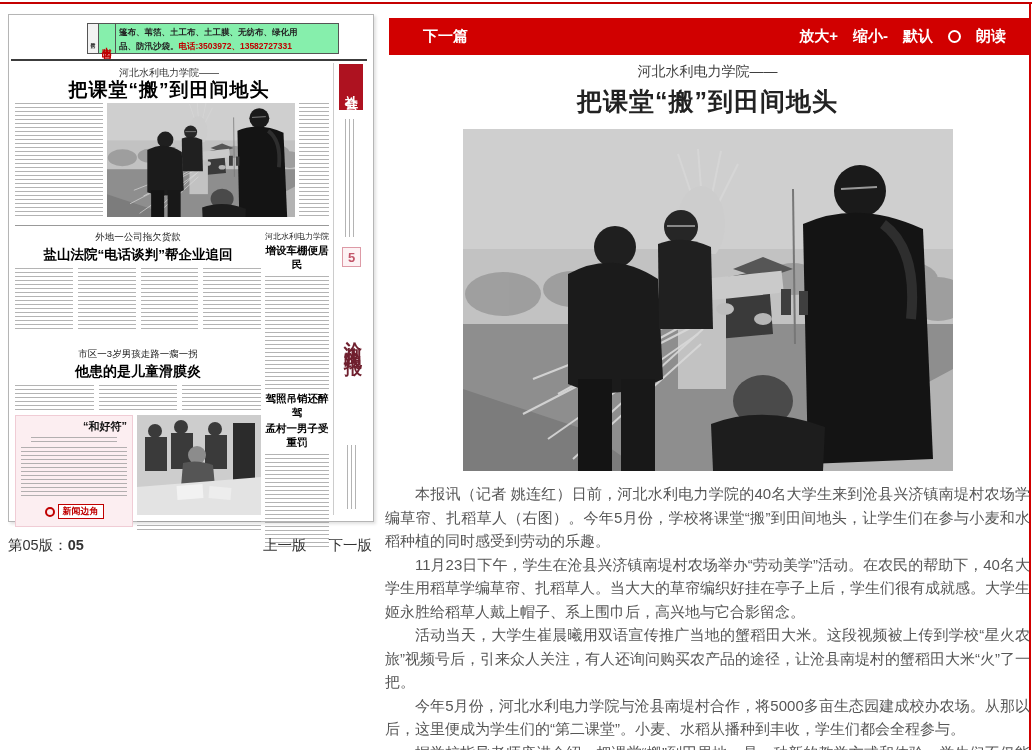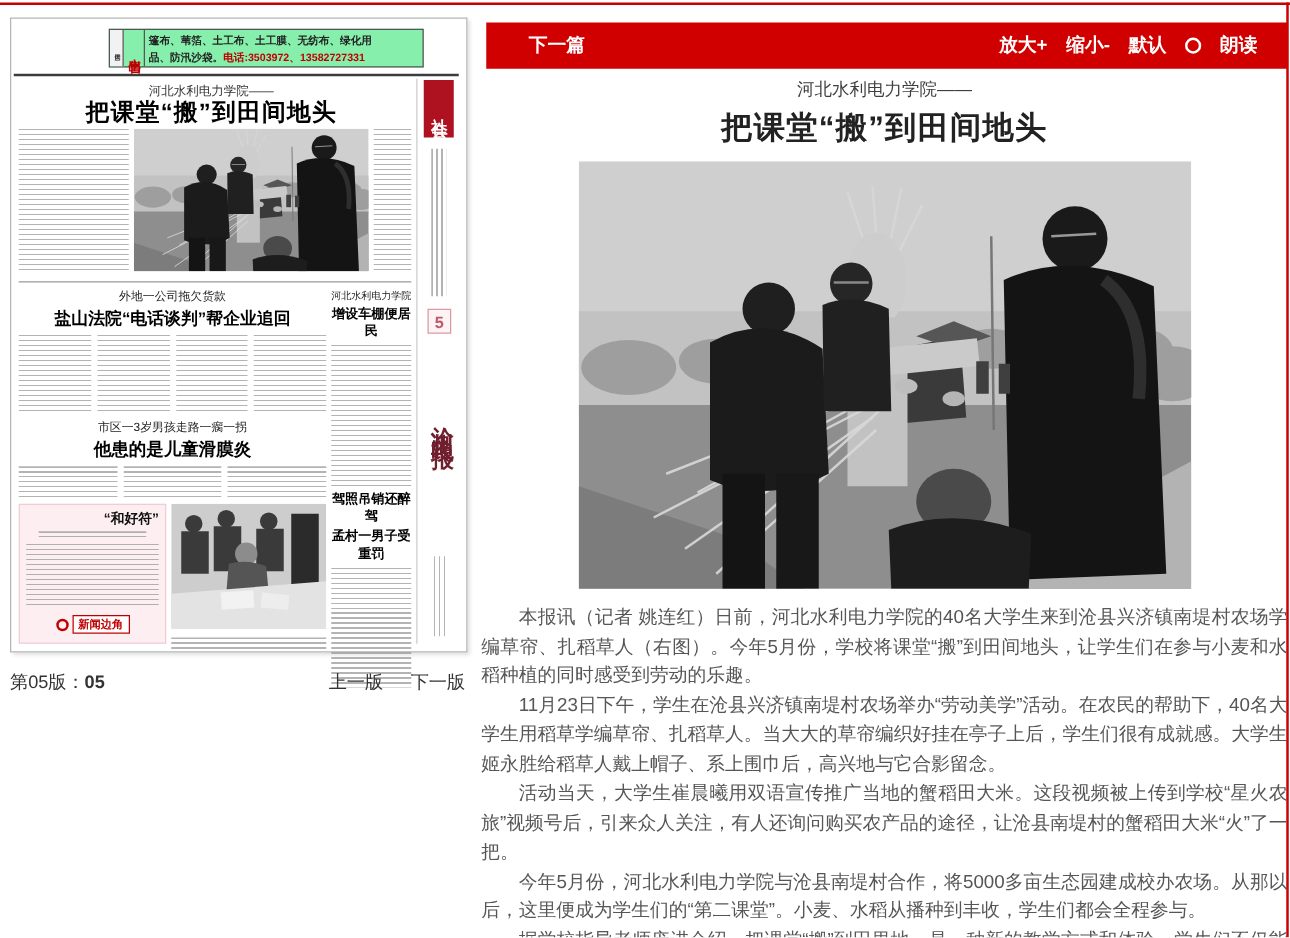--- a/index.html
+++ b/index.html
@@ -200,21 +200,21 @@
     <div class="mainlower">
       <div class="lcol">
         <div class="s-kicker">外地一公司拖欠货款</div>
         <div class="s-head">盐山法院“电话谈判”帮企业追回</div>
         <div class="cols">
           <div class="mt" style="height:62px;"></div>
           <div class="mt" style="height:62px;"></div>
           <div class="mt" style="height:62px;"></div>
           <div class="mt" style="height:62px;"></div>
         </div>
-        <div class="s-kicker" style="margin-top:6px;">市区一3岁男孩走路一瘸一拐</div>
+        <div class="s-kicker" style="margin-top:18px;">市区一3岁男孩走路一瘸一拐</div>
         <div class="s-head" style="font-size:14px;">他患的是儿童滑膜炎</div>
         <div class="cols">
           <div class="mt" style="height:26px;"></div>
           <div class="mt" style="height:26px;"></div>
           <div class="mt" style="height:26px;"></div>
         </div>
         <div class="bottomrow">
           <div class="pinkbox">
             <div class="pink-title">“和好符”</div>
             <div class="pink-byline mt"></div>

